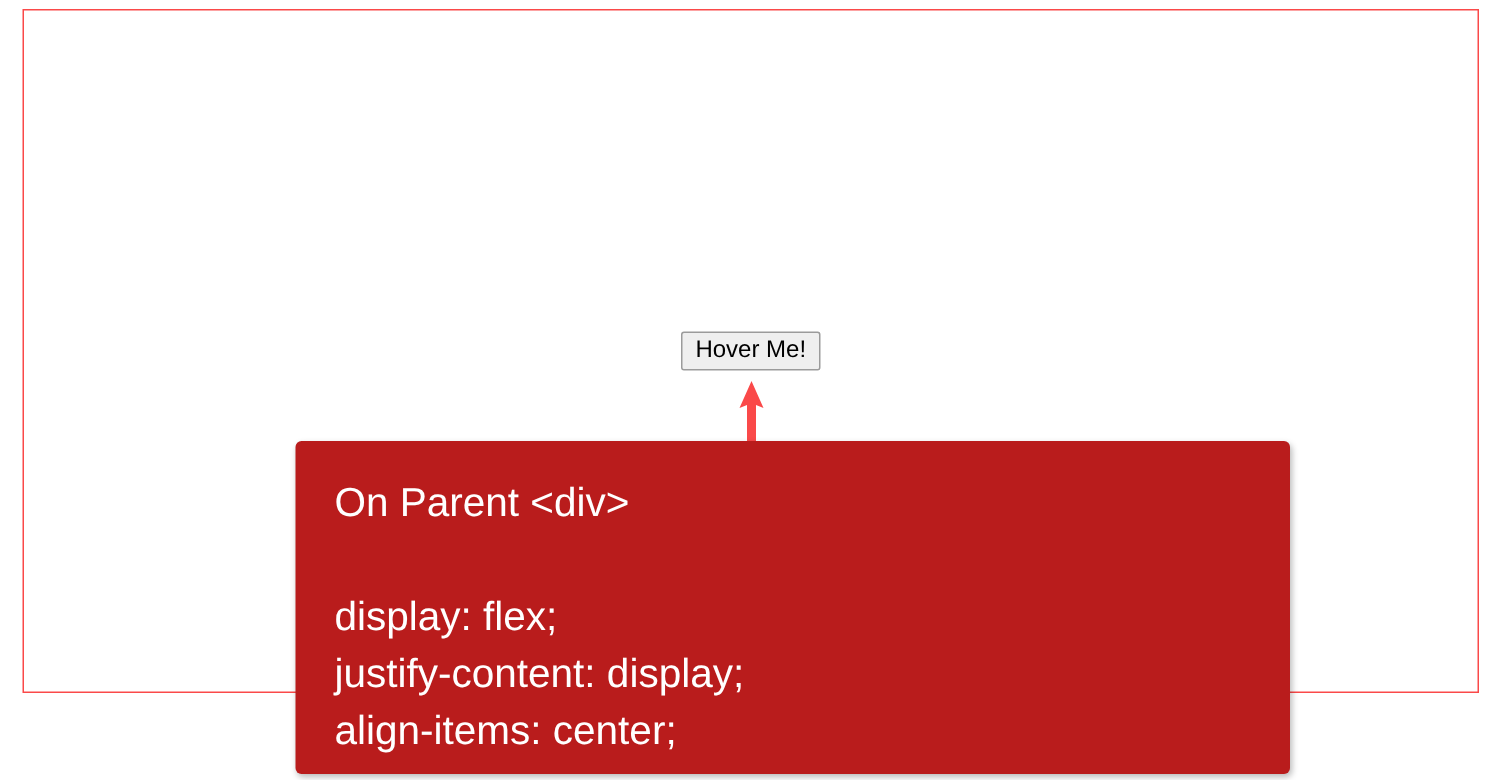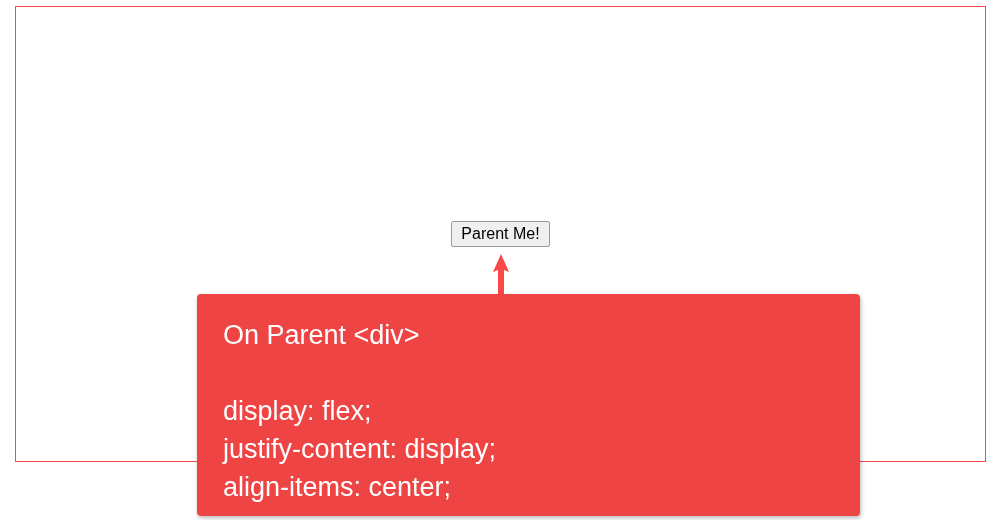--- a/index.html
+++ b/index.html
@@ -41,40 +41,40 @@
       top: 254px;
       width: 18px;
       height: 42px;
     }
     .annotation-box {
       position: absolute;
       left: 197px;
       top: 294px;
       width: 663px;
       height: 222px;
-      background: #ef4444;
+      background: #b91c1c;
       border-radius: 4px;
       box-shadow: 1px 2px 4px rgba(0,0,0,0.28);
       padding: 22px 26px;
       color: #fff;
       font-size: 27px;
       line-height: 1.45;
     }
     .annotation-title {
       margin-bottom: 38px;
     }
     .css-line {
       line-height: 1.4;
     }
   </style>
 </head>
 <body>
 
 <div class="parent-container">
-  <button class="hover-button">Parent Me!</button>
+  <button class="hover-button">Hover Me!</button>
 </div>
 
 <svg class="annotation-arrow" viewBox="0 0 18 42">
   <path d="M 9 0 L 1 18 L 6 16 L 6 42 L 12 42 L 12 16 L 17 18 Z" fill="#fa4949"></path>
 </svg>
 
 <div class="annotation-box">
   <div class="annotation-title">On Parent &lt;div&gt;</div>
   <div class="css-line">display: flex;</div>
   <div class="css-line">justify-content: display;</div>

